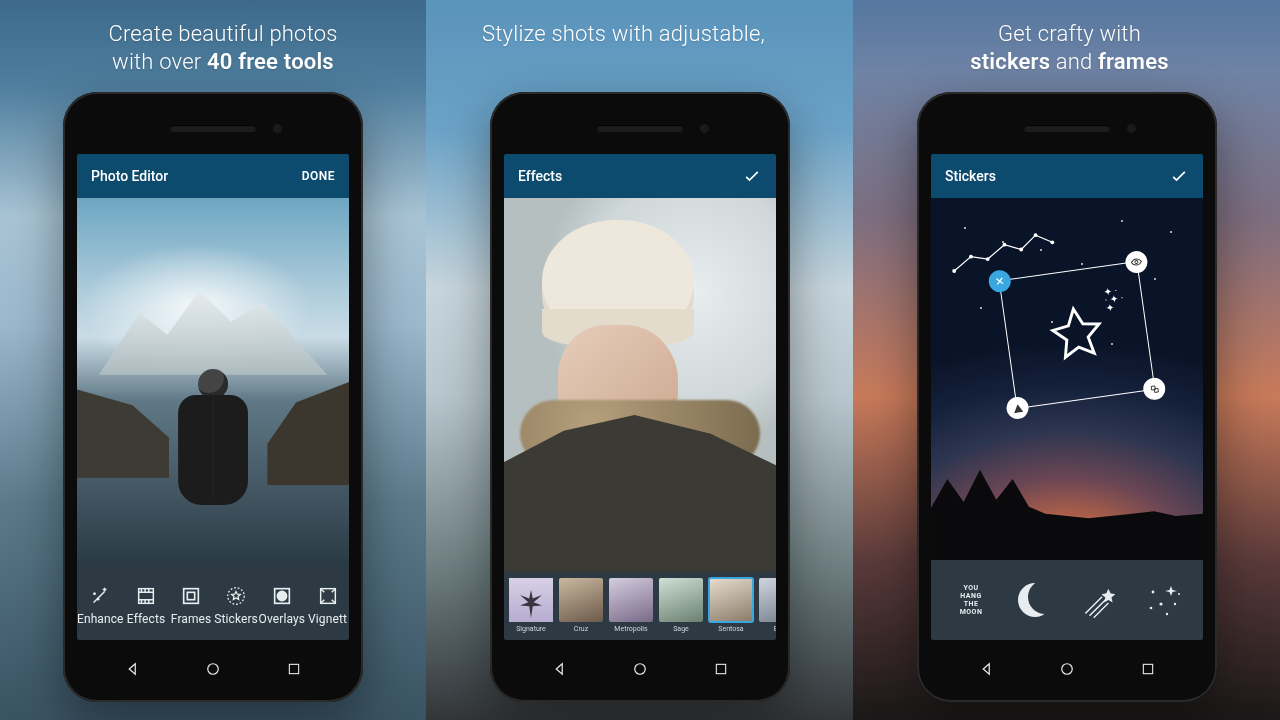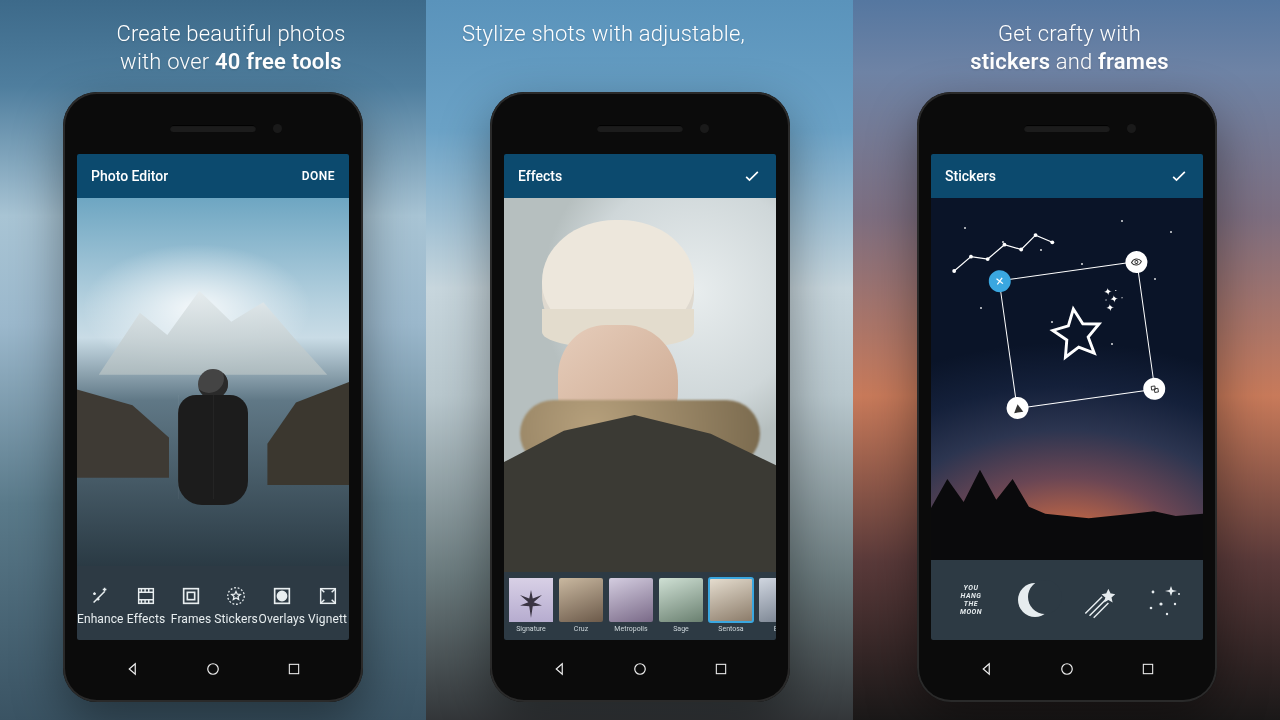--- a/index.html
+++ b/index.html
@@ -190,40 +190,40 @@
   .fx .palm::after{content:"";position:absolute;left:50%;bottom:4px;transform:translateX(-50%);
     width:22px;height:28px;background:#3a3442;
     clip-path:polygon(50% 0,58% 30%,100% 18%,62% 44%,100% 55%,58% 58%,50% 100%,42% 58%,0 55%,38% 44%,0 18%,42% 30%);
   }
 
   .stk-strip{
     height:80px;background:#2d3a44;display:flex;align-items:center;justify-content:space-around;
     padding:0 8px;
   }
   .stk{flex:0 0 60px;height:54px;display:flex;align-items:center;justify-content:center;color:#e6ecef;}
-  .stk.text{font-size:7px;font-weight:700;letter-spacing:.5px;text-align:center;line-height:1.15;font-style:italic;}
+  .stk.text{font-size:7px;font-weight:700;letter-spacing:.5px;text-align:center;line-height:1.15;}
   .moon{width:34px;height:34px;border-radius:50%;background:#e6ecef;position:relative;}
   .moon::after{content:"";position:absolute;left:10px;top:-3px;width:34px;height:34px;border-radius:50%;background:#2d3a44;}
   .shoot{position:relative;width:40px;height:40px;}
   .twinkle{position:relative;width:44px;height:44px;}
 
   svg { display:block; }
 </style>
 </head>
 <body>
 
 <div class="bg-panel bg1"></div>
 <div class="bg-panel bg2"></div>
 <div class="bg-panel bg3"></div>
 
-<div class="headline" style="left:8px;width:446px">
+<div class="headline" style="left:0;width:446px">
   <span style="white-space:pre-line">Create beautiful photos
 with over </span><b>40 free tools</b>
 </div>
-<div class="headline" style="left:426px;width:355px">
+<div class="headline" style="left:446px;width:355px">
   <span style="white-space:pre-line">Stylize shots with adjustable,
 </span>
 </div>
 <div class="headline" style="left:856px;width:427px">
   <span style="white-space:pre-line">Get crafty with
 </span><b>stickers</b><span> and </span><b>frames</b>
 </div>
 
 <div class="phone" style="left:63px;top:92px">
   <div class="speaker"></div>

